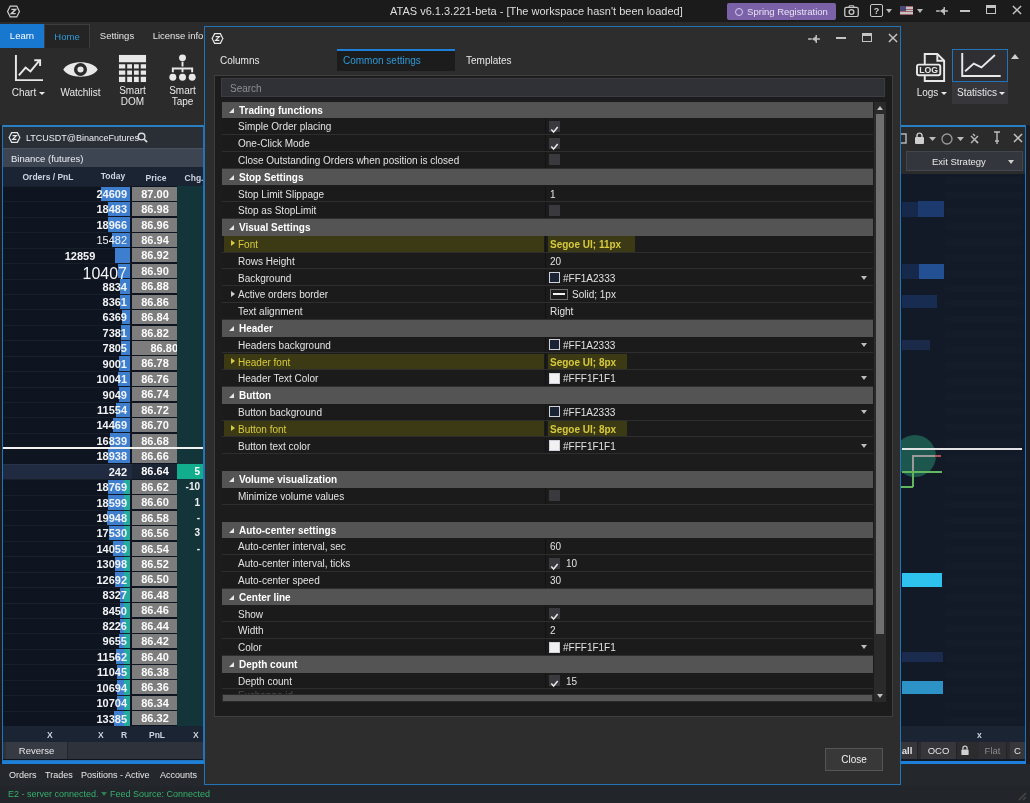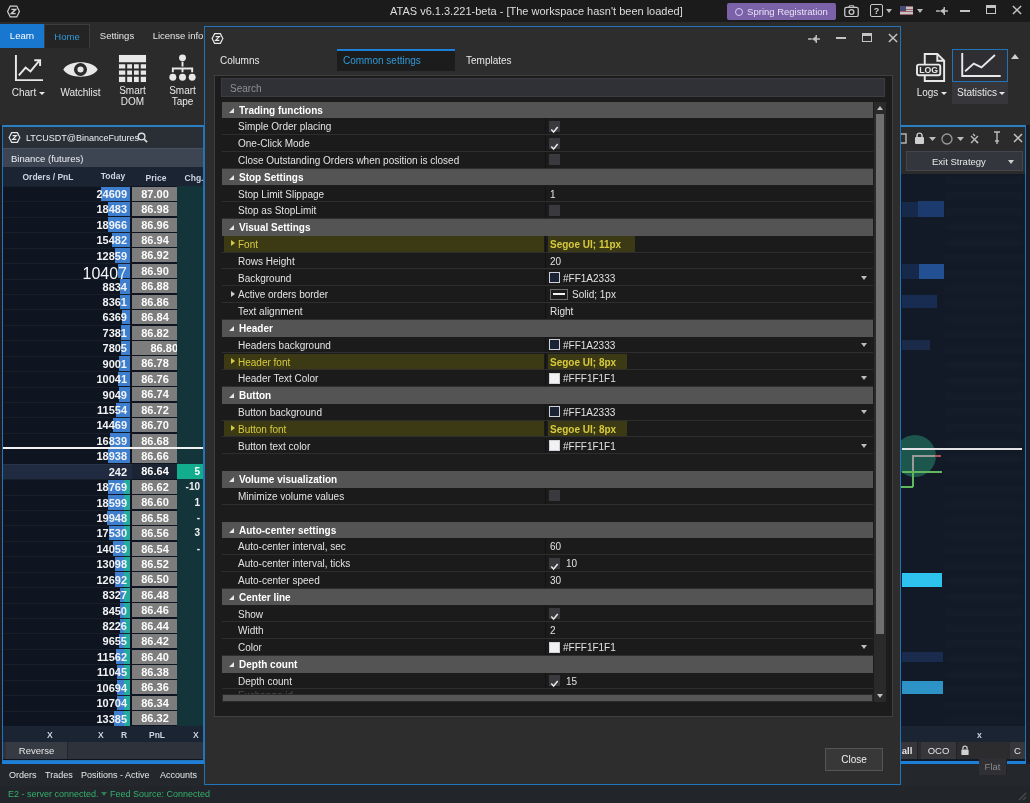--- a/index.html
+++ b/index.html
@@ -133,28 +133,28 @@
 <div class="abs" style="left:0;top:89.86px;width:200px;height:15.43px;background:#0f1520;">
 <div class="abs" style="left:0;top:0;width:128px;height:1px;background:rgba(255,255,255,0.045);"></div>
 <div class="abs" style="left:105px;top:0.5px;width:22px;height:14.43px;background:#3d7ecf;"></div>
 <div class="abs" style="left:30px;top:2px;width:94px;text-align:right;font-size:11px;font-weight:bold;color:#f2f4f6;">18966</div>
 <div class="abs" style="left:129px;top:0.7px;width:46px;height:14.03px;background:#7d7d7d;color:#fdfdfd;font-size:11px;font-weight:bold;text-align:center;line-height:14px;">86.96</div>
 <div class="abs" style="left:174px;top:0;width:26px;height:15.43px;background:#133539;color:#eef1f4;font-size:10px;font-weight:bold;text-align:right;padding-right:3px;line-height:15px;"></div>
 </div>
 <div class="abs" style="left:0;top:105.29px;width:200px;height:15.43px;background:#0f1520;">
 <div class="abs" style="left:0;top:0;width:128px;height:1px;background:rgba(255,255,255,0.045);"></div>
 <div class="abs" style="left:109px;top:0.5px;width:18px;height:14.43px;background:#3d7ecf;"></div>
-<div class="abs" style="left:30px;top:2px;width:94px;text-align:right;font-size:11px;font-weight:bold;color:#f2f4f6;">15482</div>
+<div class="abs" style="left:30px;top:2px;width:94px;text-align:right;font-size:11px;font-weight:normal;color:#f2f4f6;">15482</div>
 <div class="abs" style="left:129px;top:0.7px;width:46px;height:14.03px;background:#7d7d7d;color:#fdfdfd;font-size:11px;font-weight:bold;text-align:center;line-height:14px;">86.94</div>
 <div class="abs" style="left:174px;top:0;width:26px;height:15.43px;background:#133539;color:#eef1f4;font-size:10px;font-weight:bold;text-align:right;padding-right:3px;line-height:15px;"></div>
 </div>
 <div class="abs" style="left:0;top:120.72px;width:200px;height:15.43px;background:#0f1520;">
 <div class="abs" style="left:0;top:0;width:128px;height:1px;background:rgba(255,255,255,0.045);"></div>
 <div class="abs" style="left:112px;top:0.5px;width:15px;height:14.43px;background:#3d7ecf;"></div>
-<div class="abs" style="left:30px;top:2px;width:94px;text-align:right;font-size:11px;font-weight:bold;color:#f2f4f6;">12859</div>
+<div class="abs" style="left:30px;top:2px;width:94px;text-align:center;font-size:11px;font-weight:bold;color:#f2f4f6;">12859</div>
 <div class="abs" style="left:129px;top:0.7px;width:46px;height:14.03px;background:#7d7d7d;color:#fdfdfd;font-size:11px;font-weight:bold;text-align:center;line-height:14px;">86.92</div>
 <div class="abs" style="left:174px;top:0;width:26px;height:15.43px;background:#133539;color:#eef1f4;font-size:10px;font-weight:bold;text-align:right;padding-right:3px;line-height:15px;"></div>
 </div>
 <div class="abs" style="left:0;top:136.15px;width:200px;height:15.43px;background:#0f1520;">
 <div class="abs" style="left:0;top:0;width:128px;height:1px;background:rgba(255,255,255,0.045);"></div>
 <div class="abs" style="left:115px;top:0.5px;width:12px;height:14.43px;background:#3d7ecf;"></div>
 <div class="abs" style="left:30px;top:2px;width:94px;text-align:right;font-size:16px;font-weight:normal;color:#f2f4f6;">10407</div>
 <div class="abs" style="left:129px;top:0.7px;width:46px;height:14.03px;background:#7d7d7d;color:#fdfdfd;font-size:11px;font-weight:bold;text-align:center;line-height:14px;">86.90</div>
 <div class="abs" style="left:174px;top:0;width:26px;height:15.43px;background:#133539;color:#eef1f4;font-size:10px;font-weight:bold;text-align:right;padding-right:3px;line-height:15px;"></div>
 </div>
@@ -493,21 +493,21 @@
  <div class="abs" style="left:0;top:599px;width:165px;height:16px;background:#1b2433;color:#ccd4e2;font-size:8.5px;font-weight:bold;">
    <span class="abs" style="left:117px;top:4px;">x</span>
  </div>
  <div class="abs" style="left:0;top:615px;width:165px;height:17px;background:#2c2c2e;color:#e6e6e6;font-size:9.5px;">
    <div class="abs" style="left:37px;top:0;width:21px;height:17px;background:#37373b;border-right:1px solid #222;text-align:center;line-height:17px;font-weight:bold;">all</div>
    <div class="abs" style="left:61px;top:0;width:36px;height:17px;background:#37373b;border-right:1px solid #222;text-align:center;line-height:17px;">OCO</div>
    <svg class="abs" style="left:100px;top:3px" width="10" height="11" viewBox="0 0 11 12">
           <rect x="1.5" y="5" width="8" height="6" rx="1" fill="#d0d0d0"></rect>
           <path d="M3.2 5V3.4a2.3 2.3 0 014.6 0V5" fill="none" stroke="#d0d0d0" stroke-width="1.4"></path>
         </svg>
-   <div class="abs" style="left:119px;top:16px;width:28px;height:17px;background:#303034;border-right:1px solid #222;text-align:center;line-height:17px;color:#8a8a8a;">Flat</div>
+   <div class="abs" style="left:119px;top:0;width:28px;height:17px;background:#303034;border-right:1px solid #222;text-align:center;line-height:17px;color:#8a8a8a;">Flat</div>
    <div class="abs" style="left:150px;top:0;width:15px;height:17px;background:#37373b;text-align:center;line-height:17px;">C</div>
  </div>
 </div>
 
 <div class="abs" style="left:204px;top:26px;width:697px;height:759px;background:#2d2d2d;border:1px solid #2273b8;z-index:10;">
  <svg class="abs" style="left:6px;top:5px" width="13" height="13" viewBox="0 0 24 24">
    <polygon points="6,2 18,2 23,12 18,22 6,22 1,12" fill="#e8e8e8"></polygon>
    <polygon points="7.5,4 16.5,4 20.7,12 16.5,20 7.5,20 3.3,12" fill="#2d2d2d"></polygon>
    <path d="M8.5 8.5h7l-7 7h7" fill="none" stroke="#e8e8e8" stroke-width="2.2"></path>
  </svg>

